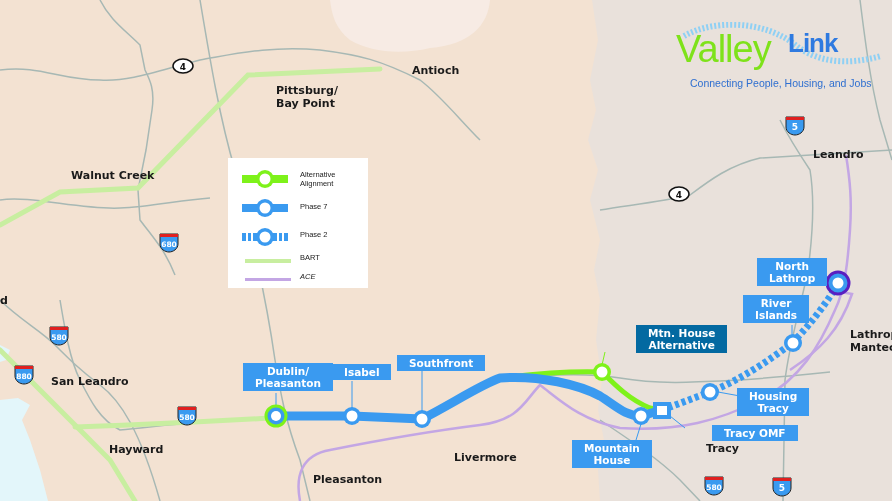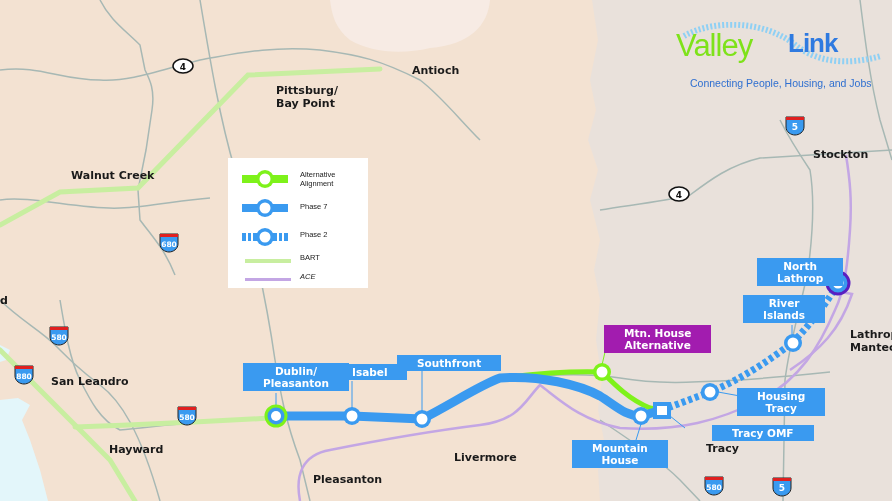--- a/index.html
+++ b/index.html
@@ -1,25 +1,25 @@
 <!DOCTYPE html>
 <html><head>
 <meta charset="utf-8">
 <style>
   html,body{margin:0;padding:0;}
   body{width:892px;height:501px;overflow:hidden;background:#f3e2d2;font-family:"DejaVu Sans","Liberation Sans",sans-serif;}
   #map{position:relative;width:892px;height:501px;overflow:hidden;}
   svg.base{position:absolute;left:0;top:0;}
   .city{position:absolute;font-size:11px;color:#1a1a1a;font-weight:600;white-space:nowrap;line-height:13px;}
-  .stn{position:absolute;background:#3a9af0;color:#fff;font-size:10.5px;font-weight:700;text-align:center;line-height:12px;padding:2px 20px;white-space:nowrap;}
-  .stn.alt{background:#a21caf;}
+  .stn{position:absolute;background:#3a9af0;color:#fff;font-size:10.5px;font-weight:700;text-align:center;line-height:12px;padding:2px 12px;white-space:nowrap;}
+  .stn.alt{background:#0369a1;margin-left:32px;}
   .legend{position:absolute;left:228px;top:158px;width:140px;height:130px;background:#fff;}
   .lg-label{position:absolute;left:72px;font-size:7.5px;color:#222;line-height:9px;font-family:"Liberation Sans",sans-serif;}
   .logo{position:absolute;left:676px;top:22px;width:210px;height:72px;}
-  .logo-v{position:absolute;left:0;top:6px;font-size:31px;color:#7ee21a;font-family:"Liberation Sans",sans-serif;letter-spacing:-1px;}
+  .logo-v{position:absolute;left:0;top:6px;font-size:38px;color:#7ee21a;font-family:"Liberation Sans",sans-serif;letter-spacing:-1px;}
   .logo-l{position:absolute;left:112px;top:6px;font-size:26px;color:#2f7ae0;font-weight:700;font-family:"Liberation Sans",sans-serif;letter-spacing:-1px;}
   .logo-t{position:absolute;left:14px;top:55px;font-size:10.5px;color:#2f6fd0;font-family:"Liberation Sans",sans-serif;white-space:nowrap;}
   .shield{position:absolute;}
 </style>
 </head>
 <body>
 
 <div id="map">
   <svg class="base" width="892" height="501" viewBox="0 0 892 501">
 
@@ -170,21 +170,21 @@
   <div class="city" style="left:264px;top:84px;margin-left:12px;">
     <div>Pittsburg/</div>
       <div>Bay Point</div>
   </div>
   <div class="city" style="left:71px;top:169px;">Walnut Creek</div>
   <div class="city" style="left:51px;top:375px;">San Leandro</div>
   <div class="city" style="left:109px;top:443px;">Hayward</div>
   <div class="city" style="left:313px;top:473px;">Pleasanton</div>
   <div class="city" style="left:454px;top:451px;">Livermore</div>
   <div class="city" style="left:706px;top:442px;">Tracy</div>
-  <div class="city" style="left:813px;top:148px;">Stockton</div>
+  <div class="city" style="left:813px;top:148px;">Leandro</div>
   <div class="city" style="left:850px;top:328px;">
     <div>Lathrop/</div>
       <div>Manteca</div>
   </div>
   <div class="city" style="left:0px;top:294px;">d</div>
 
   <svg class="shield" style="left:172px;top:58px;" width="22" height="16">
     <ellipse cx="11" cy="8" rx="10" ry="7" fill="#fff" stroke="#111" stroke-width="1.5"></ellipse>
     <text x="11" y="11.5" font-size="9" font-weight="700" text-anchor="middle" fill="#111" font-family="DejaVu Sans, sans-serif">4</text>
   </svg>

